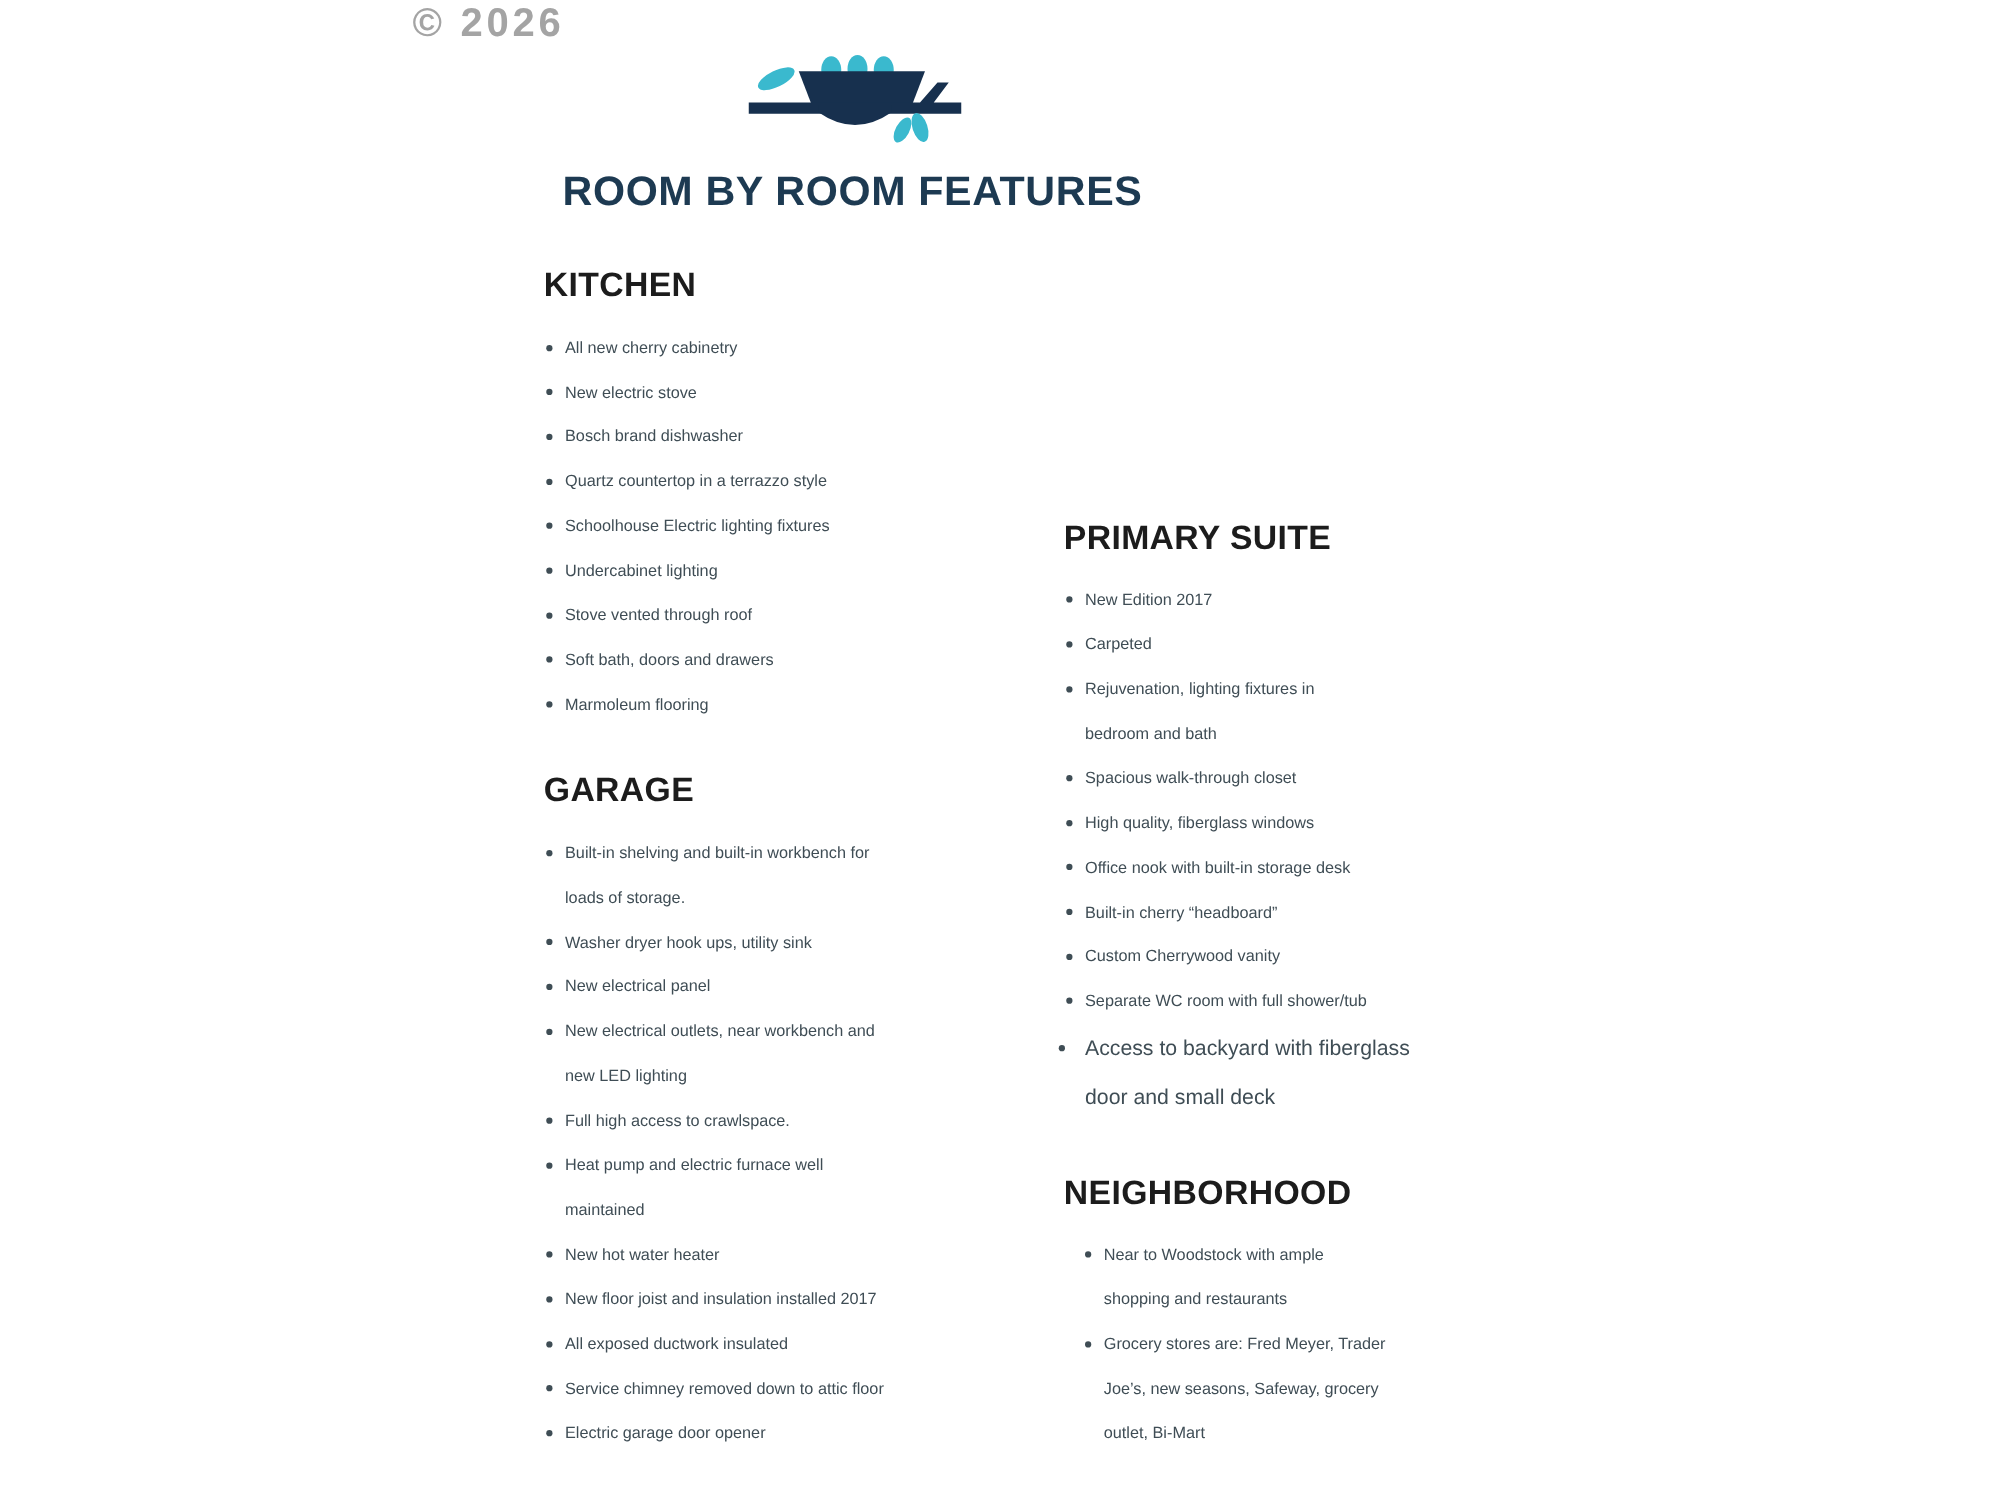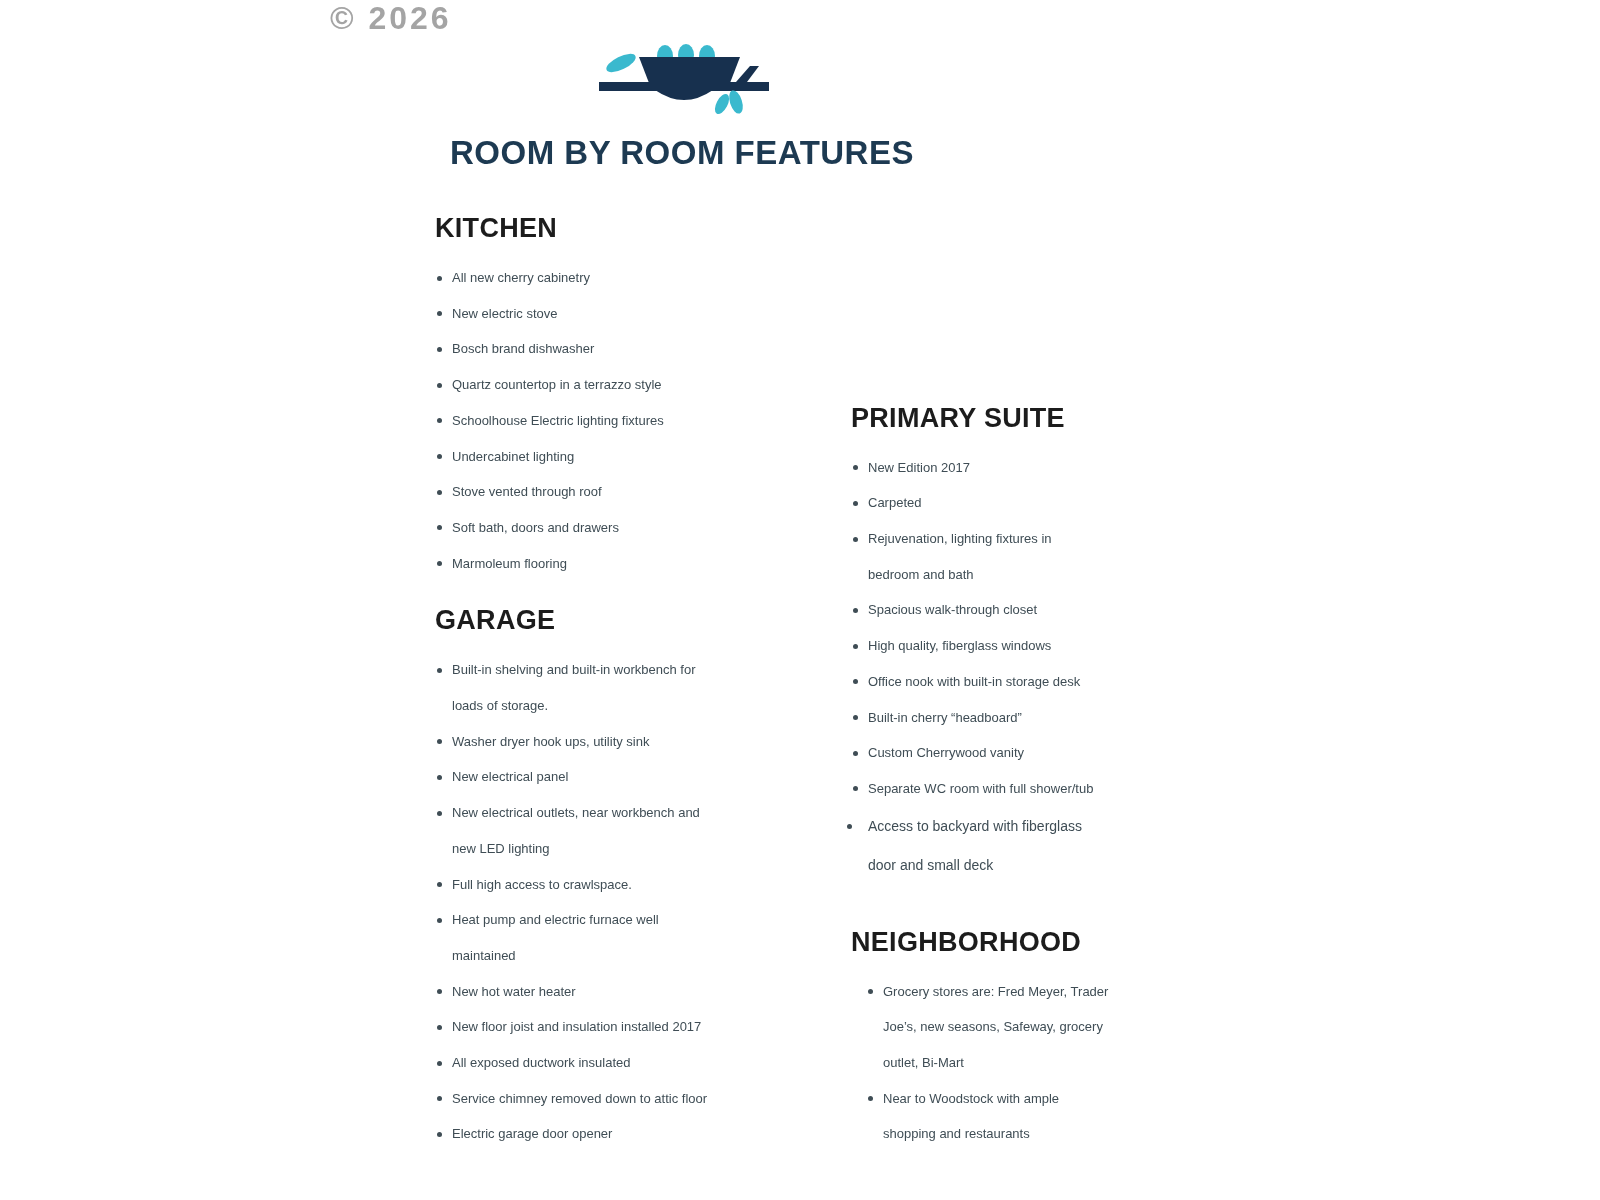--- a/index.html
+++ b/index.html
@@ -31,40 +31,40 @@
     position:absolute;left:435px;top:213px;
     display:flex;gap:34px;align-items:flex-end;
   }
   .col-left{width:382px;}
   .col-right{width:332px;}
   .feature-section h2{
     margin:0 0 16px 0;
     font-size:27px;font-weight:bold;letter-spacing:.3px;
     color:var(--heading,#1c1c1c);
   }
-  .col-left .feature-section + .feature-section{margin-top:24px;}
+  .col-left .feature-section + .feature-section{margin-top:36px;}
   .col-right .feature-section + .feature-section{margin-top:42px;}
   ul.feature-list{list-style:none;margin:0;padding:0;}
   .feature-section.indent ul.feature-list{padding-left:15px;}
   ul.feature-list li{
     position:relative;
     padding-left:17px;
     font-size:13px;
     line-height:35.7px;
     color:var(--body,#3f4d55);
     white-space:pre-line;
   }
   ul.feature-list li::before{
     content:"";
     position:absolute;left:2px;top:15.5px;
     width:5px;height:5px;border-radius:50%;
     background:var(--body,#3f4d55);
   }
   ul.feature-list li.em{
-    font-size:14px;line-height:39px;
+    font-size:17px;line-height:39px;
   }
   ul.feature-list li.em::before{top:17px;left:-4px;}
 </style>
 </head>
 <body>
 
 <div class="page">
 
   <div class="watermark">© 2026</div>
 
@@ -139,23 +139,23 @@
             <li>Built-in cherry “headboard”</li>
             <li>Custom Cherrywood vanity</li>
             <li>Separate WC room with full shower/tub</li>
             <li class="em">Access to backyard with fiberglass
 door and small deck</li>
           </ul>
         </section>
         <section class="feature-section indent">
           <h2>NEIGHBORHOOD</h2>
           <ul class="feature-list">
+            <li>Near to Woodstock with ample
+shopping and restaurants</li>
             <li>Grocery stores are: Fred Meyer, Trader
 Joe’s, new seasons, Safeway, grocery
 outlet, Bi-Mart</li>
-            <li>Near to Woodstock with ample
-shopping and restaurants</li>
           </ul>
         </section>
       </div>
   </main>
 
 </div>
 
 </body></html>

